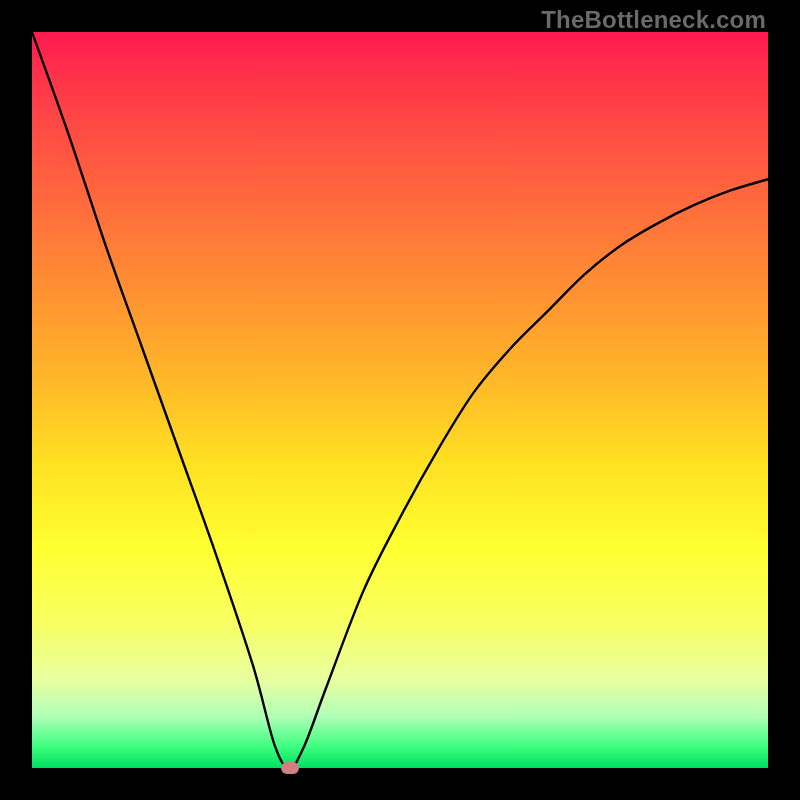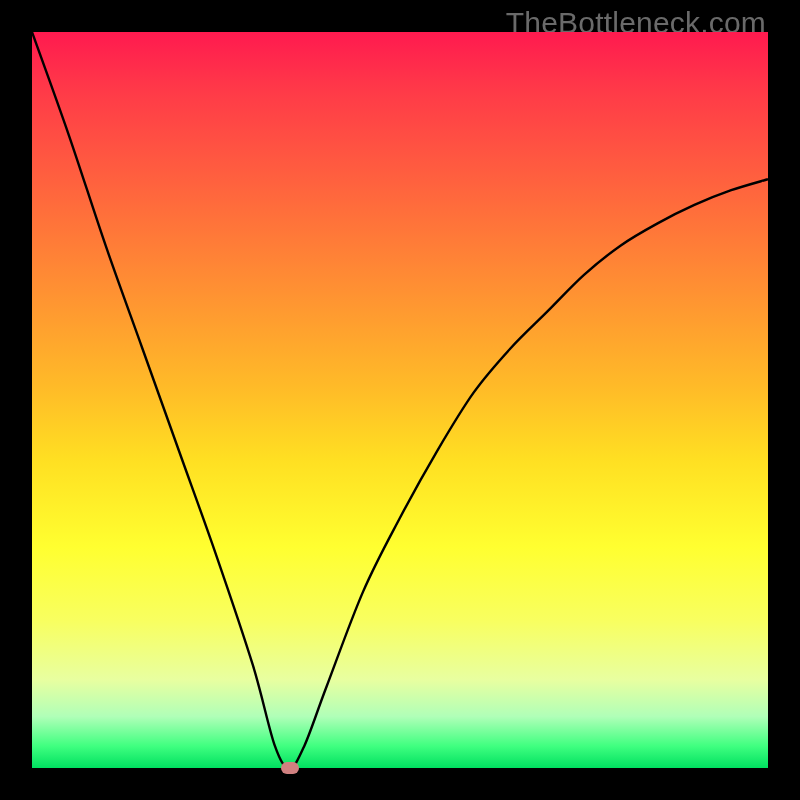--- a/index.html
+++ b/index.html
@@ -36,22 +36,22 @@
       #e8ffa0 88%,
       #b0ffb8 93%,
       #40ff80 97%,
       #00e060 100%);
   }
   .attribution {
     position: absolute;
     top: 6px;
     right: 34px;
     color: #6a6a6a;
-    font-size: 30px;
-    font-weight: 400;
+    font-size: 24px;
+    font-weight: 700;
     letter-spacing: 0.2px;
   }
   svg.curve {
     position: absolute;
     top: 0;
     left: 0;
     width: 736px;
     height: 736px;
   }
   .marker {

